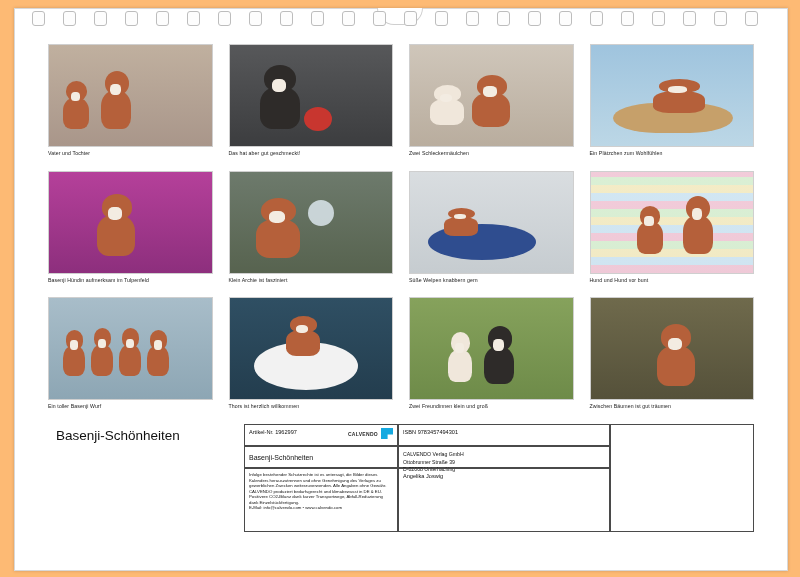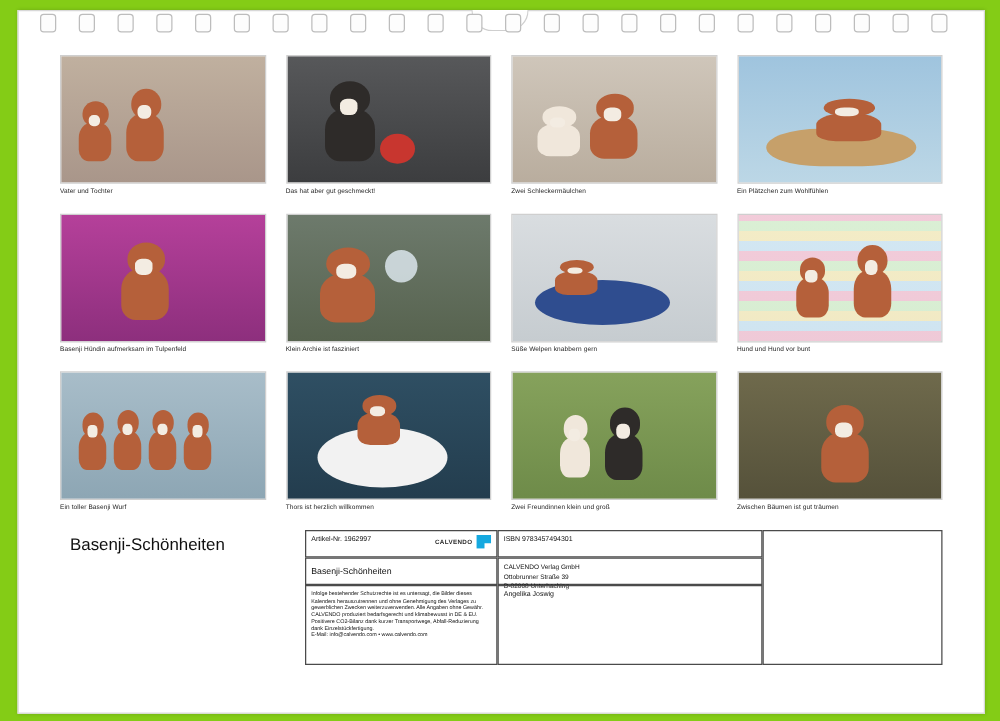--- a/index.html
+++ b/index.html
@@ -1,17 +1,17 @@
 <!DOCTYPE html>
 <html><head>
 <meta charset="utf-8">
 <style>
   html,body{margin:0;padding:0;background:#ffffff;}
   body{width:800px;height:577px;font-family:"Liberation Sans",sans-serif;overflow:hidden;}
-  .page{position:relative;width:800px;height:577px;background:#84cc16;}
+  .page{position:relative;width:800px;height:577px;background:#fdba74;}
   .sheet{position:absolute;left:14px;top:8px;width:772px;height:561px;background:#ffffff;border:1px solid #d8d8d8;box-shadow:0 0 3px rgba(0,0,0,.18);}
   
   .holes{position:absolute;left:14px;top:8px;width:772px;height:561px;pointer-events:none;}
   .hole{position:absolute;width:11px;height:13px;border:1px solid #bdbdbd;border-radius:3px;background:#fdfdfd;}
   .tab{position:absolute;left:50%;transform:translateX(-50%);top:8px;width:44px;height:16px;border:1px solid #cfcfcf;border-top:none;border-radius:0 0 22px 22px;background:#ffffff;}
   .grid{position:absolute;left:48px;top:44px;width:706px;height:368px;display:grid;grid-template-columns:repeat(4,1fr);grid-template-rows:repeat(3,1fr);column-gap:16px;row-gap:12px;}
   .cell{display:flex;flex-direction:column;}
   .photo{position:relative;width:100%;height:103px;overflow:hidden;border:1px solid #cfcfcf;box-sizing:border-box;}
   .cap{font-size:5.2px;color:#222;margin-top:3px;line-height:1.25;letter-spacing:.1px;}
   

